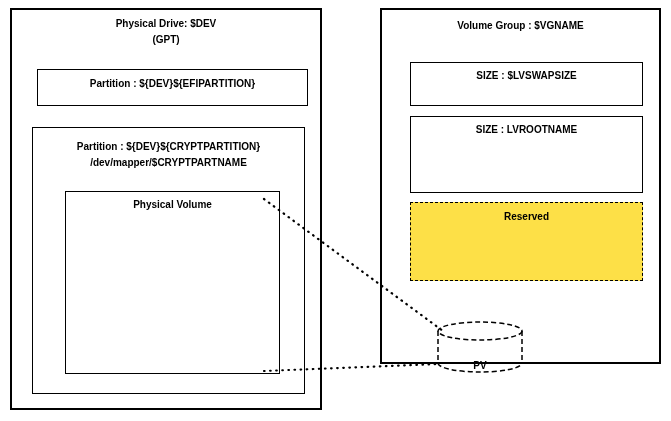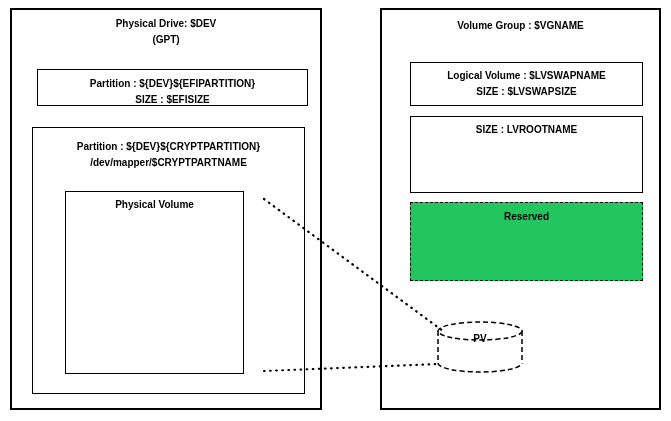--- a/index.html
+++ b/index.html
@@ -9,21 +9,21 @@
     position: relative;
     background: #ffffff;
     font-family: "Liberation Sans", "DejaVu Sans", sans-serif;
     font-weight: bold;
     color: #000000;
     overflow: hidden;
   }
   .abs { position: absolute; box-sizing: border-box; }
   .outer-box { border: 2px solid #000000; background: #ffffff; }
   .inner-box { border: 1.5px solid #000000; background: #ffffff; }
-  .dashed-box { border: 1.5px dashed #000000; background: #22c55e; }
+  .dashed-box { border: 1.5px dashed #000000; background: #fde047; }
   .txt {
     font-size: 10px;
     line-height: 16px;
     text-align: center;
     white-space: nowrap;
   }
   .title-block { width: 100%; }
   svg.overlay {
     position: absolute;
     left: 0; top: 0;
@@ -37,47 +37,45 @@
 <div class="abs outer-box" style="left:10px; top:8px; width:312px; height:402px;">
 
   <div class="abs txt title-block" style="left:0; top:6px;">
     <div>Physical Drive: $DEV</div>
     <div>(GPT)</div>
   </div>
 
   <div class="abs inner-box" style="left:25px; top:59px; width:271px; height:37px;">
     <div class="abs txt title-block" style="left:0; top:6px;">
       <div>Partition : ${DEV}${EFIPARTITION}</div>
-      <div>SIZE : $EFISIZE</div>
     </div>
   </div>
 
   <div class="abs inner-box" style="left:20px; top:117px; width:273px; height:267px;">
     <div class="abs txt title-block" style="left:0; top:5px;margin-top:6px;">
       <div>Partition : ${DEV}${CRYPTPARTITION}</div>
       <div>/dev/mapper/$CRYPTPARTNAME</div>
     </div>
 
-    <div class="abs inner-box" style="left:32px; top:63px; width:179px; height:183px;">
+    <div class="abs inner-box" style="left:32px; top:63px; width:215px; height:183px;">
       <div class="abs txt title-block" style="left:0; top:5px;">
         <div>Physical Volume</div>
       </div>
     </div>
   </div>
 </div>
 
-<div class="abs outer-box" style="left:380px; top:8px; width:281px; height:402px;">
+<div class="abs outer-box" style="left:380px; top:8px; width:281px; height:356px;">
 
   <div class="abs txt title-block" style="left:0; top:8px;">
     <div>Volume Group : $VGNAME</div>
   </div>
 
   <div class="abs inner-box" style="left:28px; top:52px; width:233px; height:44px;">
     <div class="abs txt title-block" style="left:0; top:5px;">
-      <div>Logical Volume : $LVSWAPNAME</div>
       <div>SIZE : $LVSWAPSIZE</div>
     </div>
   </div>
 
   <div class="abs inner-box" style="left:28px; top:106px; width:233px; height:77px;">
     <div class="abs txt title-block" style="left:0; top:5px;">
       <div>SIZE : LVROOTNAME</div>
     </div>
   </div>
 
@@ -95,15 +93,15 @@
   <line x1="264" y1="371" x2="438" y2="364" stroke="#000000" stroke-width="2.2" stroke-linecap="round" stroke-dasharray="0.6 5.5"></line>
 
   <g stroke="#000000" stroke-width="1.5" fill="none" stroke-dasharray="5 3">
     <ellipse cx="480" cy="331" rx="42" ry="9"></ellipse>
     <line x1="438" y1="331" x2="438" y2="363"></line>
     <line x1="522" y1="331" x2="522" y2="363"></line>
     <path d="M 438 363 A 42 9 0 0 0 522 363"></path>
   </g>
 </svg>
 
-<div class="abs txt" style="left:440px; top:331px; width:80px;text-align:center;">
+<div class="abs txt" style="left:440px; top:358px; width:80px;text-align:center;">
   <div>PV</div>
 </div>
 
 </body></html>

